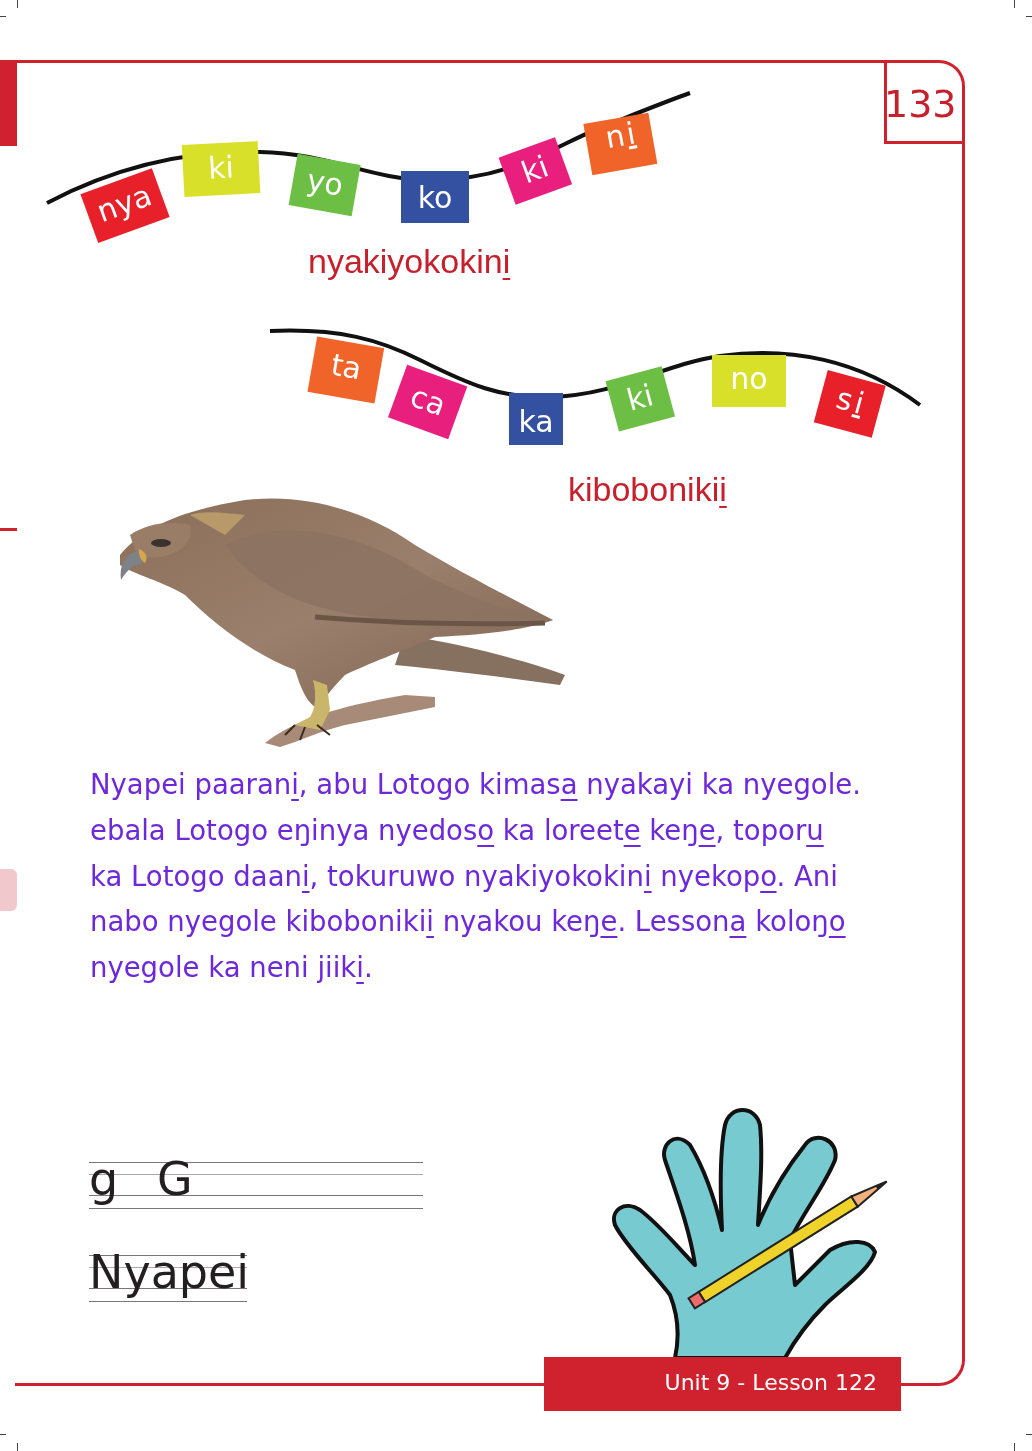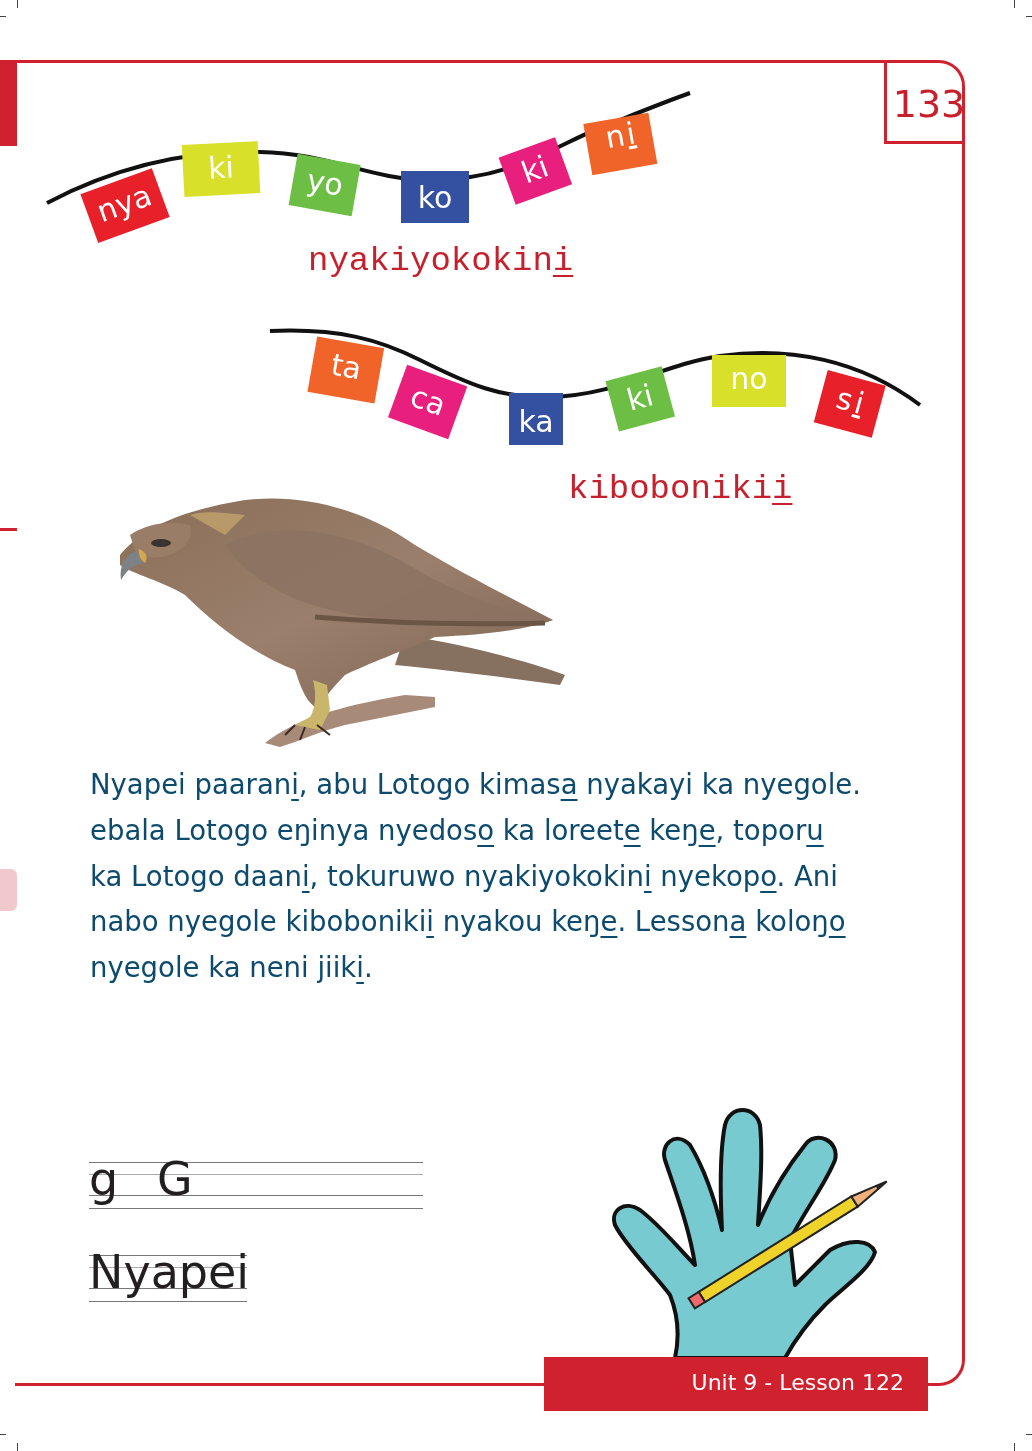--- a/index.html
+++ b/index.html
@@ -6,36 +6,36 @@
   body { width:1032px; height:1451px; position:relative; overflow:hidden;
          font-family:"DejaVu Sans", "Liberation Sans", sans-serif; color:#231f20; }
   .abs { position:absolute; }
   .frame { left:15px; top:60px; width:950px; height:1326px; border:3px solid #d0222e;
            border-left:none; border-radius:0 26px 26px 0; box-sizing:border-box; }
   .left-tab-top { left:0; top:60px; width:17px; height:86px; background:#d0222e; }
   .left-tick { left:0; top:528px; width:17px; height:3px; background:#d0222e; }
   .left-pill { left:0; top:869px; width:17px; height:42px; background:#f1c8cb; border-radius:0 6px 6px 0; }
   .page-num-box { left:884px; top:60px; width:81px; height:84px; border:3px solid #d0222e;
                   border-top:none; border-right:none; box-sizing:border-box; }
-  .page-num { left:884px; top:82px; width:90px; text-align:center; font-size:38px;
+  .page-num { left:884px; top:82px; width:90px; font-size:38px;
               color:#c6202c; font-family:"DejaVu Sans", sans-serif; }
   .crop { background:#444; }
   .bunting svg { overflow:visible; }
   .flag-text { font-family:"DejaVu Sans", sans-serif; fill:#ffffff; font-size:30px; }
-  .word-red { color:#c6202c; font-size:34px; font-family:Liberation Mono, monospace; }
+  .word-red { color:#c6202c; font-size:34px; font-family:Liberation Sans, sans-serif; }
   .u { text-decoration:underline; text-decoration-thickness:2px; text-underline-offset:5px; }
-  .story { left:90px; top:762px; width:840px; font-size:27.5px; line-height:45.8px; color:#0c4a6e; }
+  .story { left:90px; top:762px; width:840px; font-size:27.5px; line-height:45.8px; color:#6d28d9; }
   .story p { margin:0; white-space:nowrap; }
   .handwrite { font-size:46px; color:#231f20; font-family:"DejaVu Sans", sans-serif; }
   .ruled { background:
       linear-gradient(#777,#777) 0 0/100% 1px no-repeat,
       linear-gradient(#aaa,#aaa) 0 12px/100% 1px no-repeat,
       linear-gradient(#777,#777) 0 33px/100% 1px no-repeat,
       linear-gradient(#777,#777) 0 46px/100% 1px no-repeat; }
-  .footer-bar { left:544px; top:1357px; width:384px; height:54px; background:#d0222e; }
+  .footer-bar { left:544px; top:1357px; width:357px; height:54px; background:#d0222e; }
   .footer-text { right:24px; top:13px; color:#ffffff; font-size:22px; font-family:"DejaVu Sans", sans-serif; }
 </style>
 </head>
 <body>
 
 <div class="abs crop" style="left:17px;top:0;width:1px;height:8px;"></div>
 <div class="abs crop" style="left:0;top:16px;width:6px;height:1px;"></div>
 <div class="abs crop" style="left:1014px;top:0;width:1px;height:8px;"></div>
 <div class="abs crop" style="left:1026px;top:16px;width:6px;height:1px;"></div>
 <div class="abs crop" style="left:17px;top:1443px;width:1px;height:8px;"></div>

